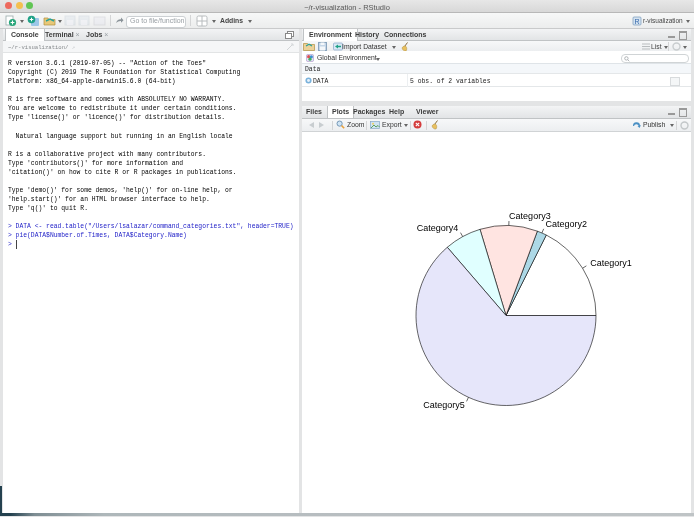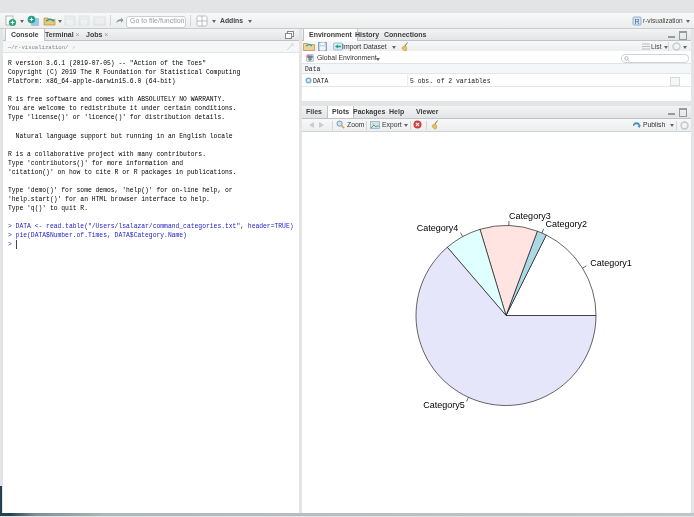--- a/index.html
+++ b/index.html
@@ -24,20 +24,26 @@
 .ui{font-size:6.8px;color:#333;}
 .mono{font-family:"Liberation Mono",monospace;}
 
 #constext{left:5px;top:30px;width:292px;font-family:"Liberation Mono",monospace;font-size:6.35px;line-height:9.07px;color:#000;white-space:pre;}
 .blue{color:#2222c8;}
 </style>
 </head>
 <body>
 <div id="win">
 
+<div class="abs" id="titlebar">
+  <div class="light" style="left:5px;background:#ed6a5e;"></div>
+  <div class="light" style="left:16px;background:#f4bf4f;"></div>
+  <div class="light" style="left:26px;background:#61c554;"></div>
+  <div class="abs" id="title">~/r-visualization - RStudio</div>
+</div>
 
 <div class="abs" id="toolbar">
 
   <svg class="abs" style="left:4px;top:2px;" width="13" height="12" viewBox="0 0 13 12">
     <rect x="2" y="1" width="7" height="9" fill="#fff" stroke="#9aa" stroke-width="0.8"></rect>
     <circle cx="8.5" cy="7.5" r="3.6" fill="#27a57a"></circle>
     <path d="M8.5 5.6v3.8M6.6 7.5h3.8" stroke="#fff" stroke-width="1.1"></path>
   </svg>
   <div class="caret abs" style="left:20px;top:7px;"></div>
 

